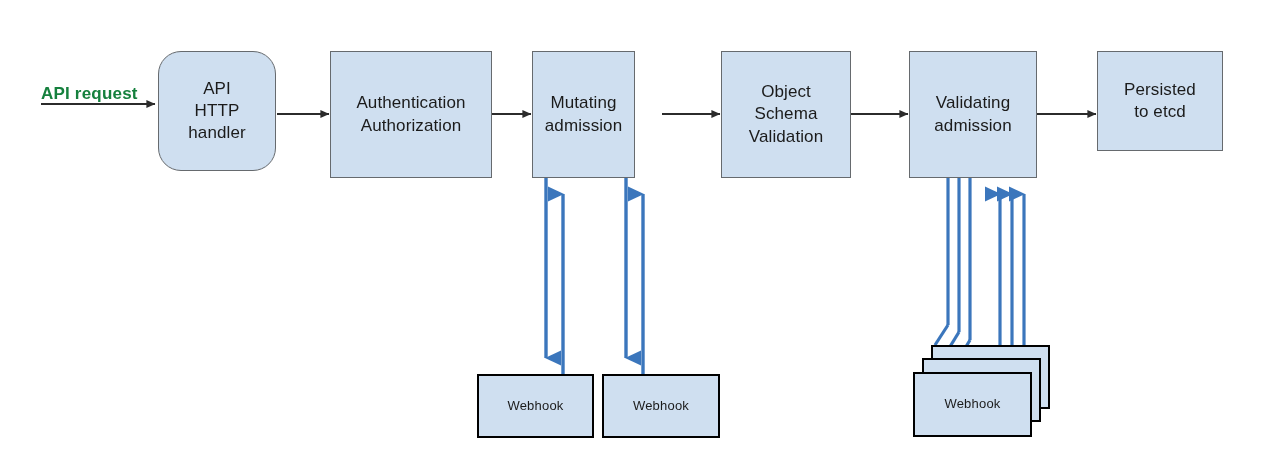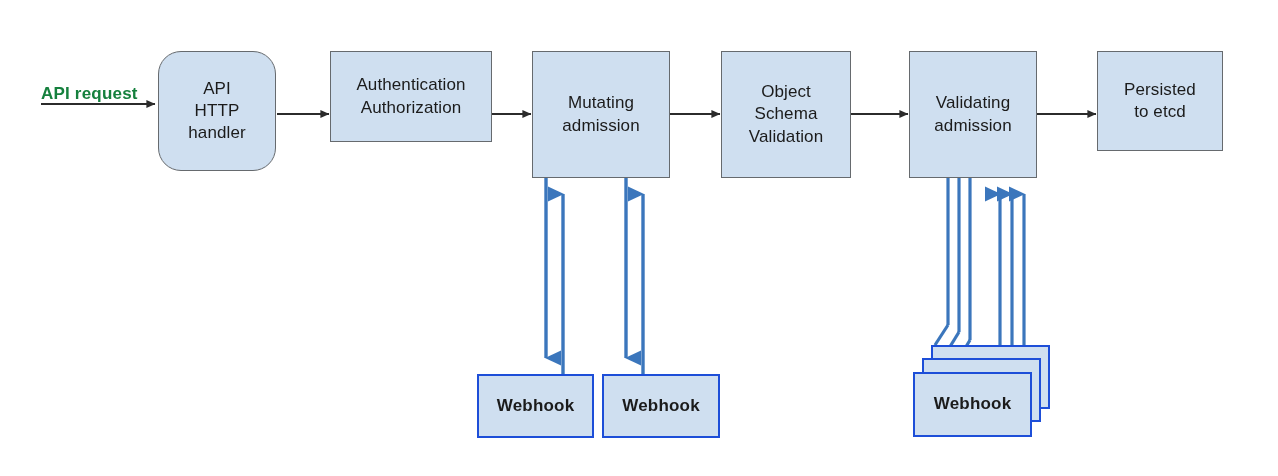--- a/index.html
+++ b/index.html
@@ -18,24 +18,24 @@
     border:1.5px solid #666a6e;
     display:flex;align-items:center;justify-content:center;
     text-align:center;
     font-size:17px;
     line-height:1.30;
     color:#1b1b1b;
     white-space:pre-line;
     letter-spacing:0.1px;
   }
   .node.webhook{
-    border:2px solid #1d4ed8;
+    border:2px solid #000000;
     background:#cfdff0;
-    font-weight:bold;
-    font-size:17px;
+    font-weight:normal;
+    font-size:13px;
     letter-spacing:0.2px;
   }
   .node.webhook-ghost{
     color:transparent;
   }
   .edge-label{
     position:absolute;
     font-size:17px;
     font-weight:bold;
     color:#15803d;
@@ -107,24 +107,24 @@
       <line x1="1024" y1="380" x2="1024" y2="194" stroke="#3b76bc" stroke-width="3.2" marker-end="url(#arrow-blue-up)"></line>
     </g>
   </svg>
 
   <div class="edge-label" style="left:41px;top:84px;">API request</div>
 
   <div class="node" style="left:158px;top:51px;width:118px;height:120px;border-radius:23px;">API
 HTTP
 handler</div>
 
-  <div class="node" style="left:330px;top:51px;width:162px;height:91px;">Authentication
+  <div class="node" style="left:330px;top:51px;width:162px;height:127px;">Authentication
 Authorization</div>
 
-  <div class="node" style="left:532px;top:51px;width:138px;height:127px;">Mutating
+  <div class="node" style="left:532px;top:51px;width:103px;height:127px;">Mutating
 admission</div>
 
   <div class="node" style="left:721px;top:51px;width:130px;height:127px;">Object
 Schema
 Validation</div>
 
   <div class="node" style="left:909px;top:51px;width:128px;height:127px;">Validating
 admission</div>
 
   <div class="node" style="left:1097px;top:51px;width:126px;height:100px;">Persisted

